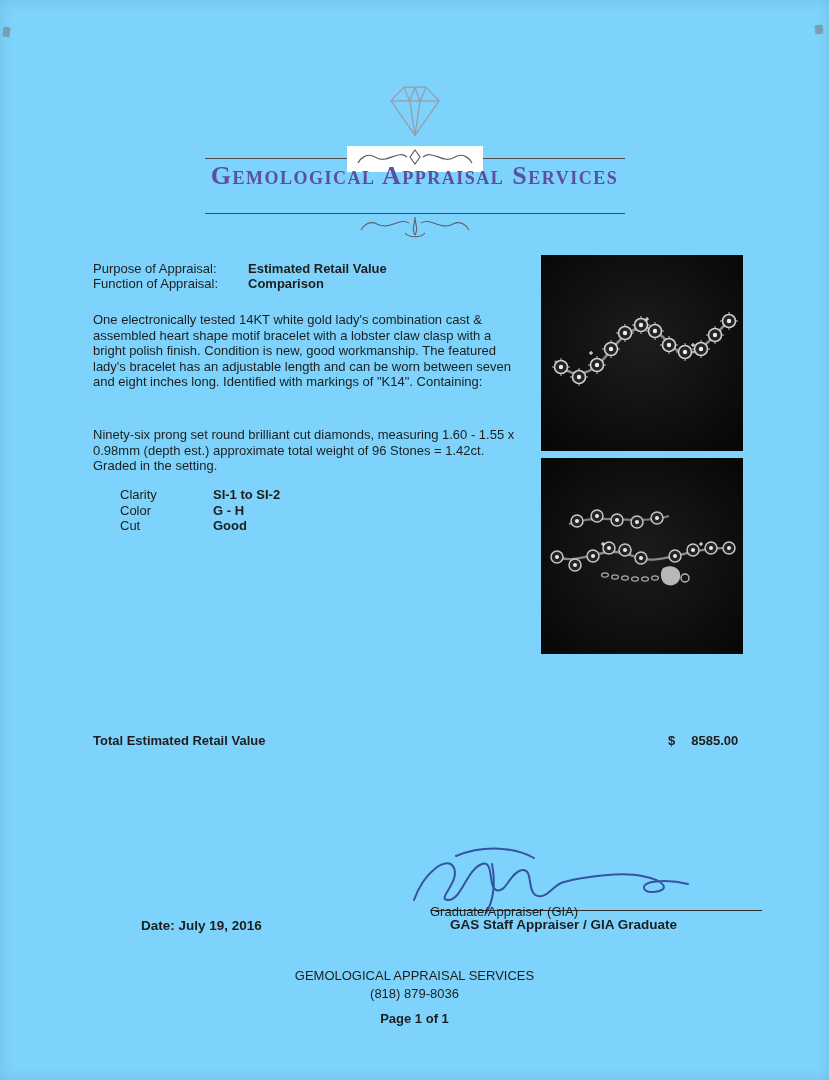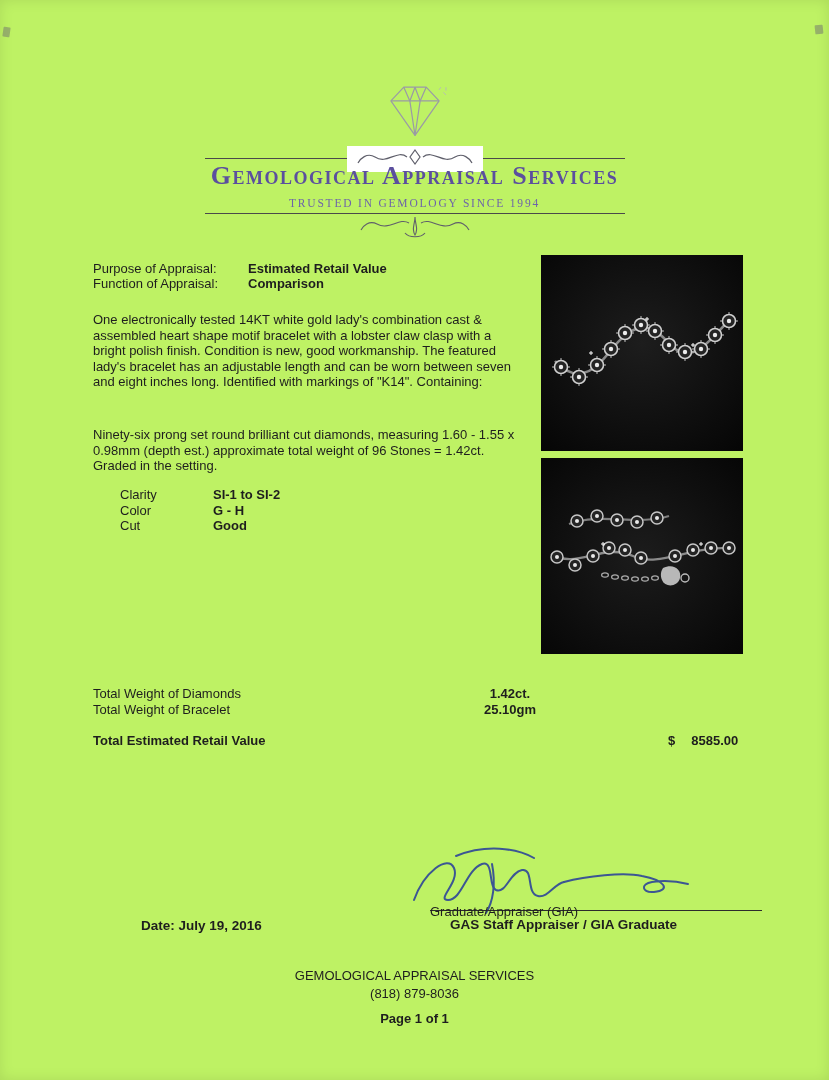--- a/index.html
+++ b/index.html
@@ -1,21 +1,21 @@
 <!DOCTYPE html>
 <html style="--brand: #5b4f9e;"><head>
 <meta charset="utf-8">
 <title>Gemological Appraisal Services</title>
 <style>
   * { margin:0; padding:0; box-sizing:border-box; }
   html,body { background:#e9e9e9; }
   body { font-family:"Liberation Sans", sans-serif; color:#1e1e1e; }
   .page {
     position:relative; width:829px; height:1080px; margin:0 auto;
-    background:#bef264; overflow:hidden;
+    background:#7dd3fc; overflow:hidden;
     box-shadow: inset 0 0 14px rgba(0,0,0,0.10);
     font-size:13px; line-height:15.5px;
   }
 
   
   .scan-mark { position:absolute; background:#6f6f6f; opacity:.5; border-radius:1px; }
 
   
   .logo { position:absolute; left:50%; transform:translateX(-50%); top:80px; }
   .rule { position:absolute; left:50%; transform:translateX(-50%); width:420px; height:1px; background:#4a4a4a; }
@@ -95,21 +95,20 @@
 
   <div class="ornament" style="top:146px;">
     <svg width="120" height="22" viewBox="0 0 120 22" fill="none">
       <path d="M60 4 l5 7 -5 7 -5 -7 z" stroke="#5f5f6b" stroke-width="1.2"></path>
       <path d="M52 11 C42 3 32 19 20 11 C12 6 5 13 3 17" stroke="#5f5f6b" stroke-width="1.2"></path>
       <path d="M68 11 C78 3 88 19 100 11 C108 6 115 13 117 17" stroke="#5f5f6b" stroke-width="1.2"></path>
     </svg>
   </div>
 
   <h1 class="company-title">Gemological Appraisal Services</h1>
-  <div class="tagline">TRUSTED IN GEMOLOGY SINCE 1994</div>
 
   <div class="rule" style="top:213px;"></div>
 
   <div class="ornament" style="top:215px; background:transparent;">
     <svg width="120" height="26" viewBox="0 0 120 26" fill="none">
       <path d="M60 2 C60 10 56 14 60 20 C64 14 60 10 60 2 Z" stroke="#5f5f6b" stroke-width="1.1"></path>
       <path d="M54 8 C44 2 34 16 22 9 C14 5 8 11 6 15" stroke="#5f5f6b" stroke-width="1.1"></path>
       <path d="M66 8 C76 2 86 16 98 9 C106 5 112 11 114 15" stroke="#5f5f6b" stroke-width="1.1"></path>
       <path d="M50 18 C54 23 66 23 70 18" stroke="#5f5f6b" stroke-width="1.1"></path>
     </svg>
@@ -203,28 +202,20 @@
       <ellipse cx="84" cy="120" rx="3.4" ry="2.2" fill="none" stroke="#aaaaaa" stroke-width="1.2"></ellipse>
       <ellipse cx="94" cy="121" rx="3.4" ry="2.2" fill="none" stroke="#aaaaaa" stroke-width="1.2"></ellipse>
       <ellipse cx="104" cy="121" rx="3.4" ry="2.2" fill="none" stroke="#aaaaaa" stroke-width="1.2"></ellipse>
       <ellipse cx="114" cy="120" rx="3.4" ry="2.2" fill="none" stroke="#aaaaaa" stroke-width="1.2"></ellipse>
       <path d="M122 110 c10 -5 19 1 17 10 c-2 9 -15 10 -18 2 c-2 -5 -1 -9 1 -12 z" fill="#b8b8b8"></path>
       <circle cx="144" cy="120" r="4" fill="none" stroke="#bbbbbb" stroke-width="1.4"></circle>
       <path d="M60 86 l4 0 M62 84 l0 4 M158 86 l4 0 M160 84 l0 4" stroke="#ffffff" stroke-width="1"></path>
     </svg>
   </figure>
 
-  <div class="totals">
-    <div class="t-row">
-      <span class="t-lbl">Total Weight of Diamonds</span><span class="t-val">1.42ct.</span>
-    </div>
-    <div class="t-row">
-      <span class="t-lbl">Total Weight of Bracelet</span><span class="t-val">25.10gm</span>
-    </div>
-  </div>
 
   <div class="retail-row">
     <span>Total Estimated Retail Value</span>
     <span class="retail-amount">
       <span class="cur">$</span><span>8585.00</span>
     </span>
   </div>
 
   <svg class="signature" width="300" height="74" viewBox="0 0 300 74">
     <g fill="none" stroke="#2e4699" stroke-width="2" stroke-linecap="round" opacity="0.9">

